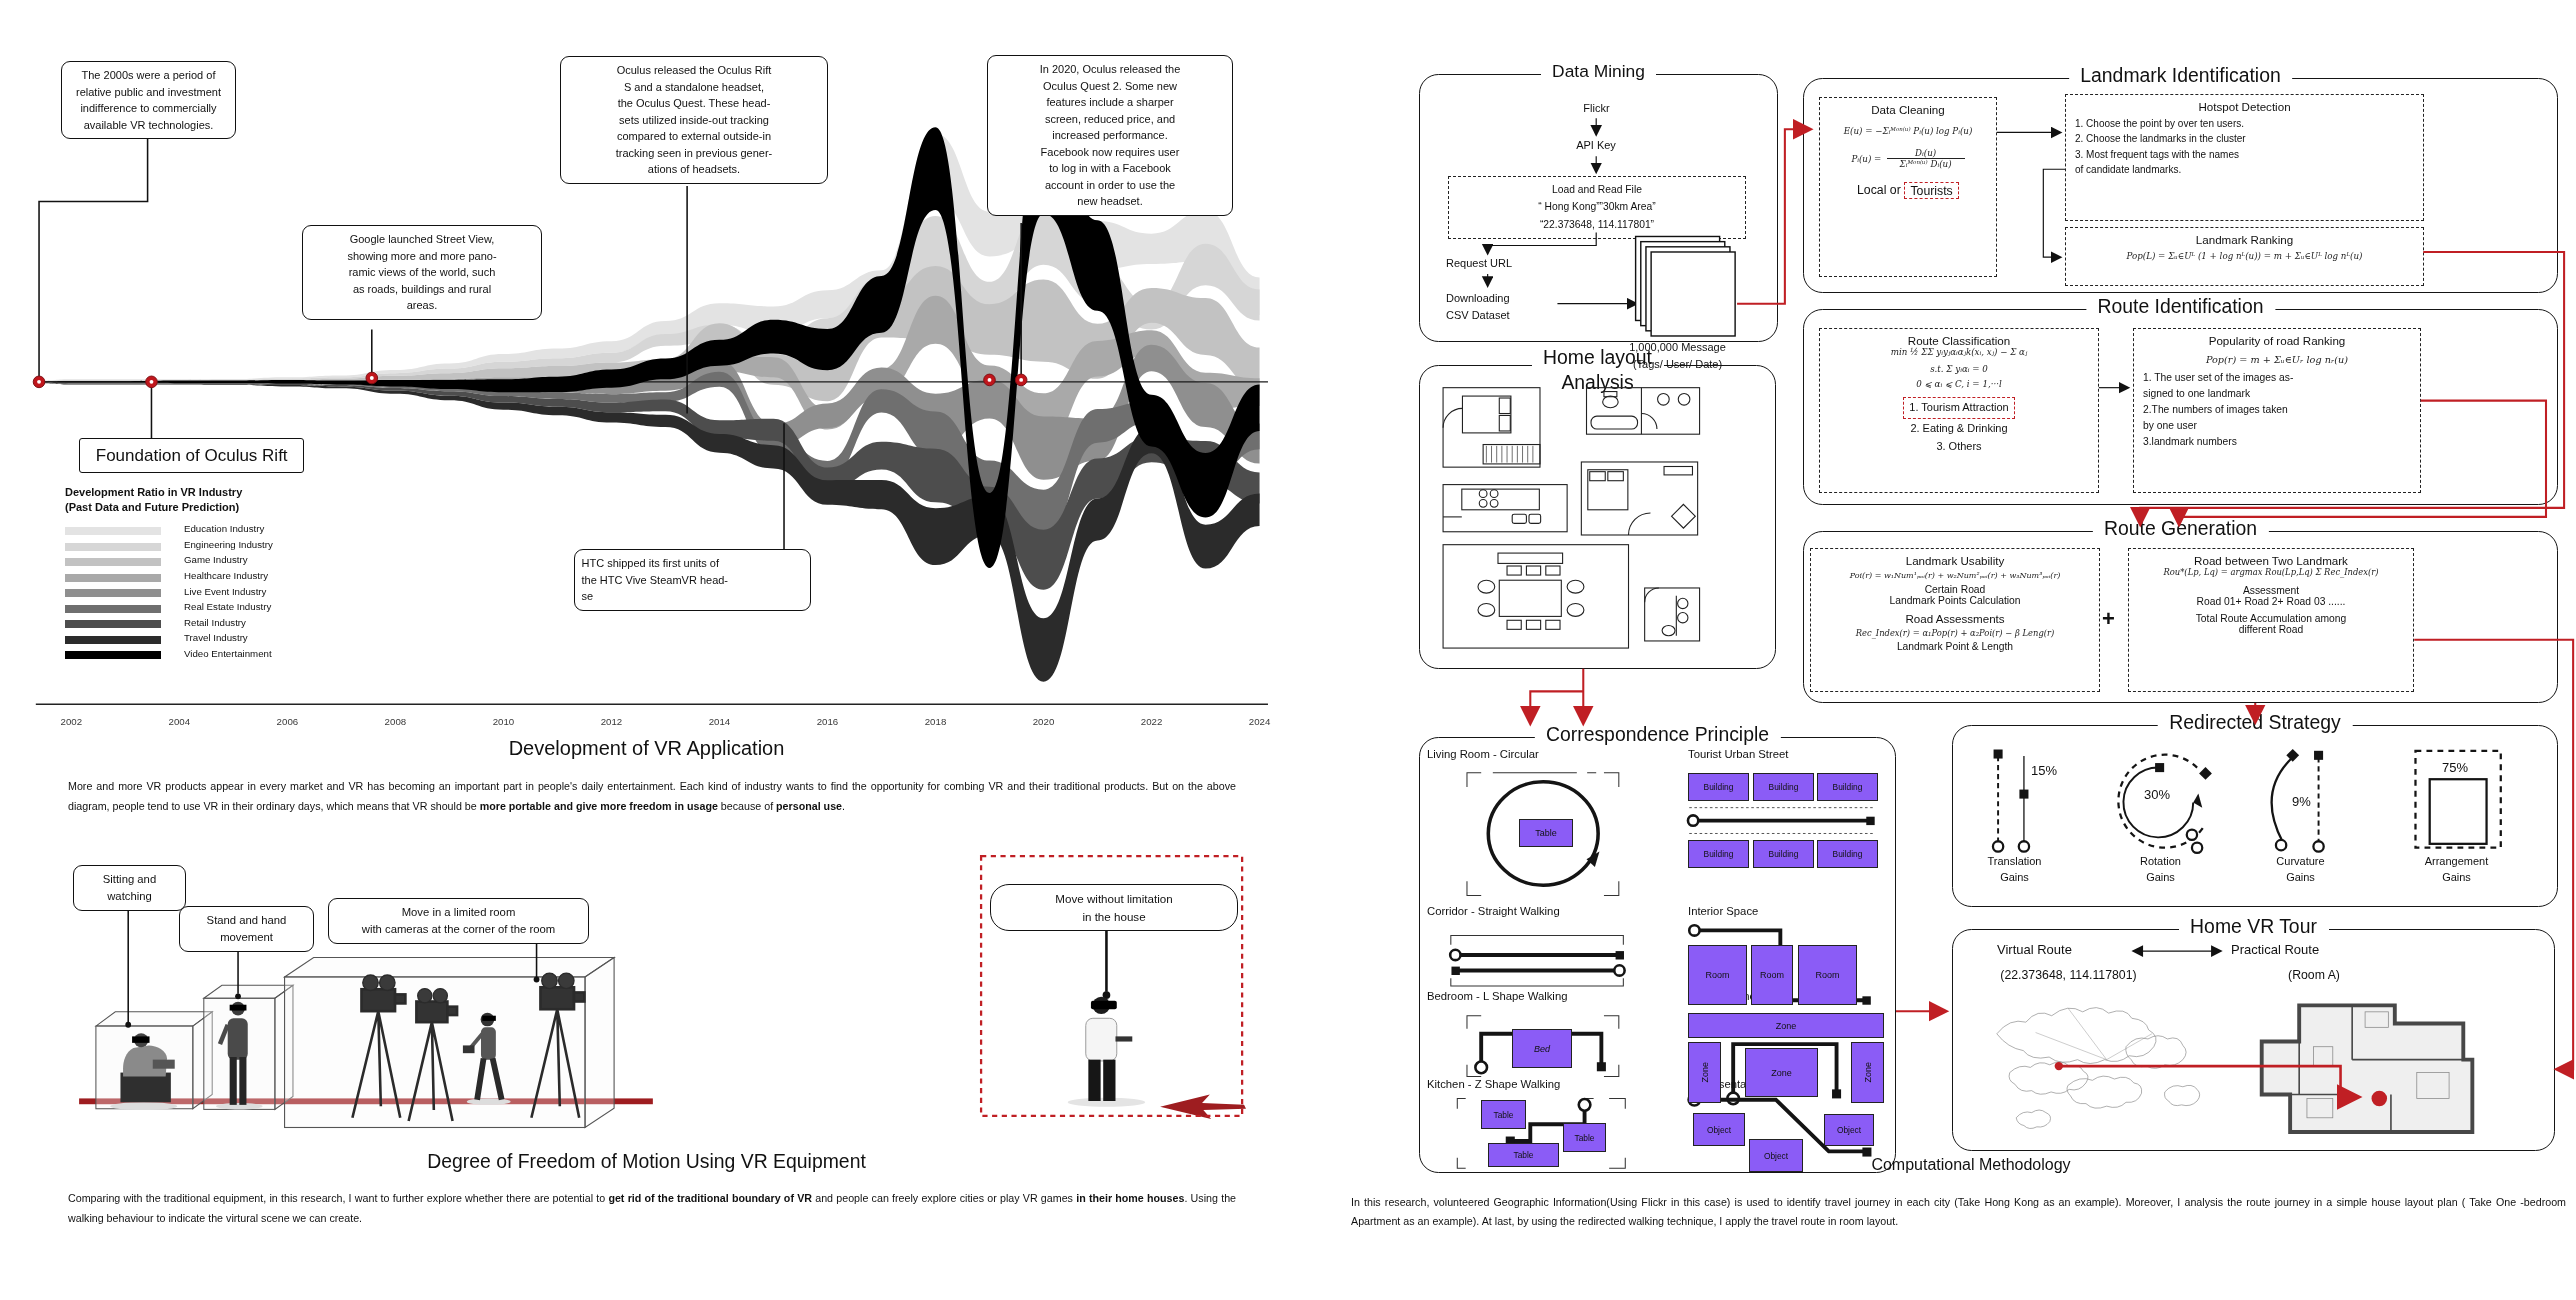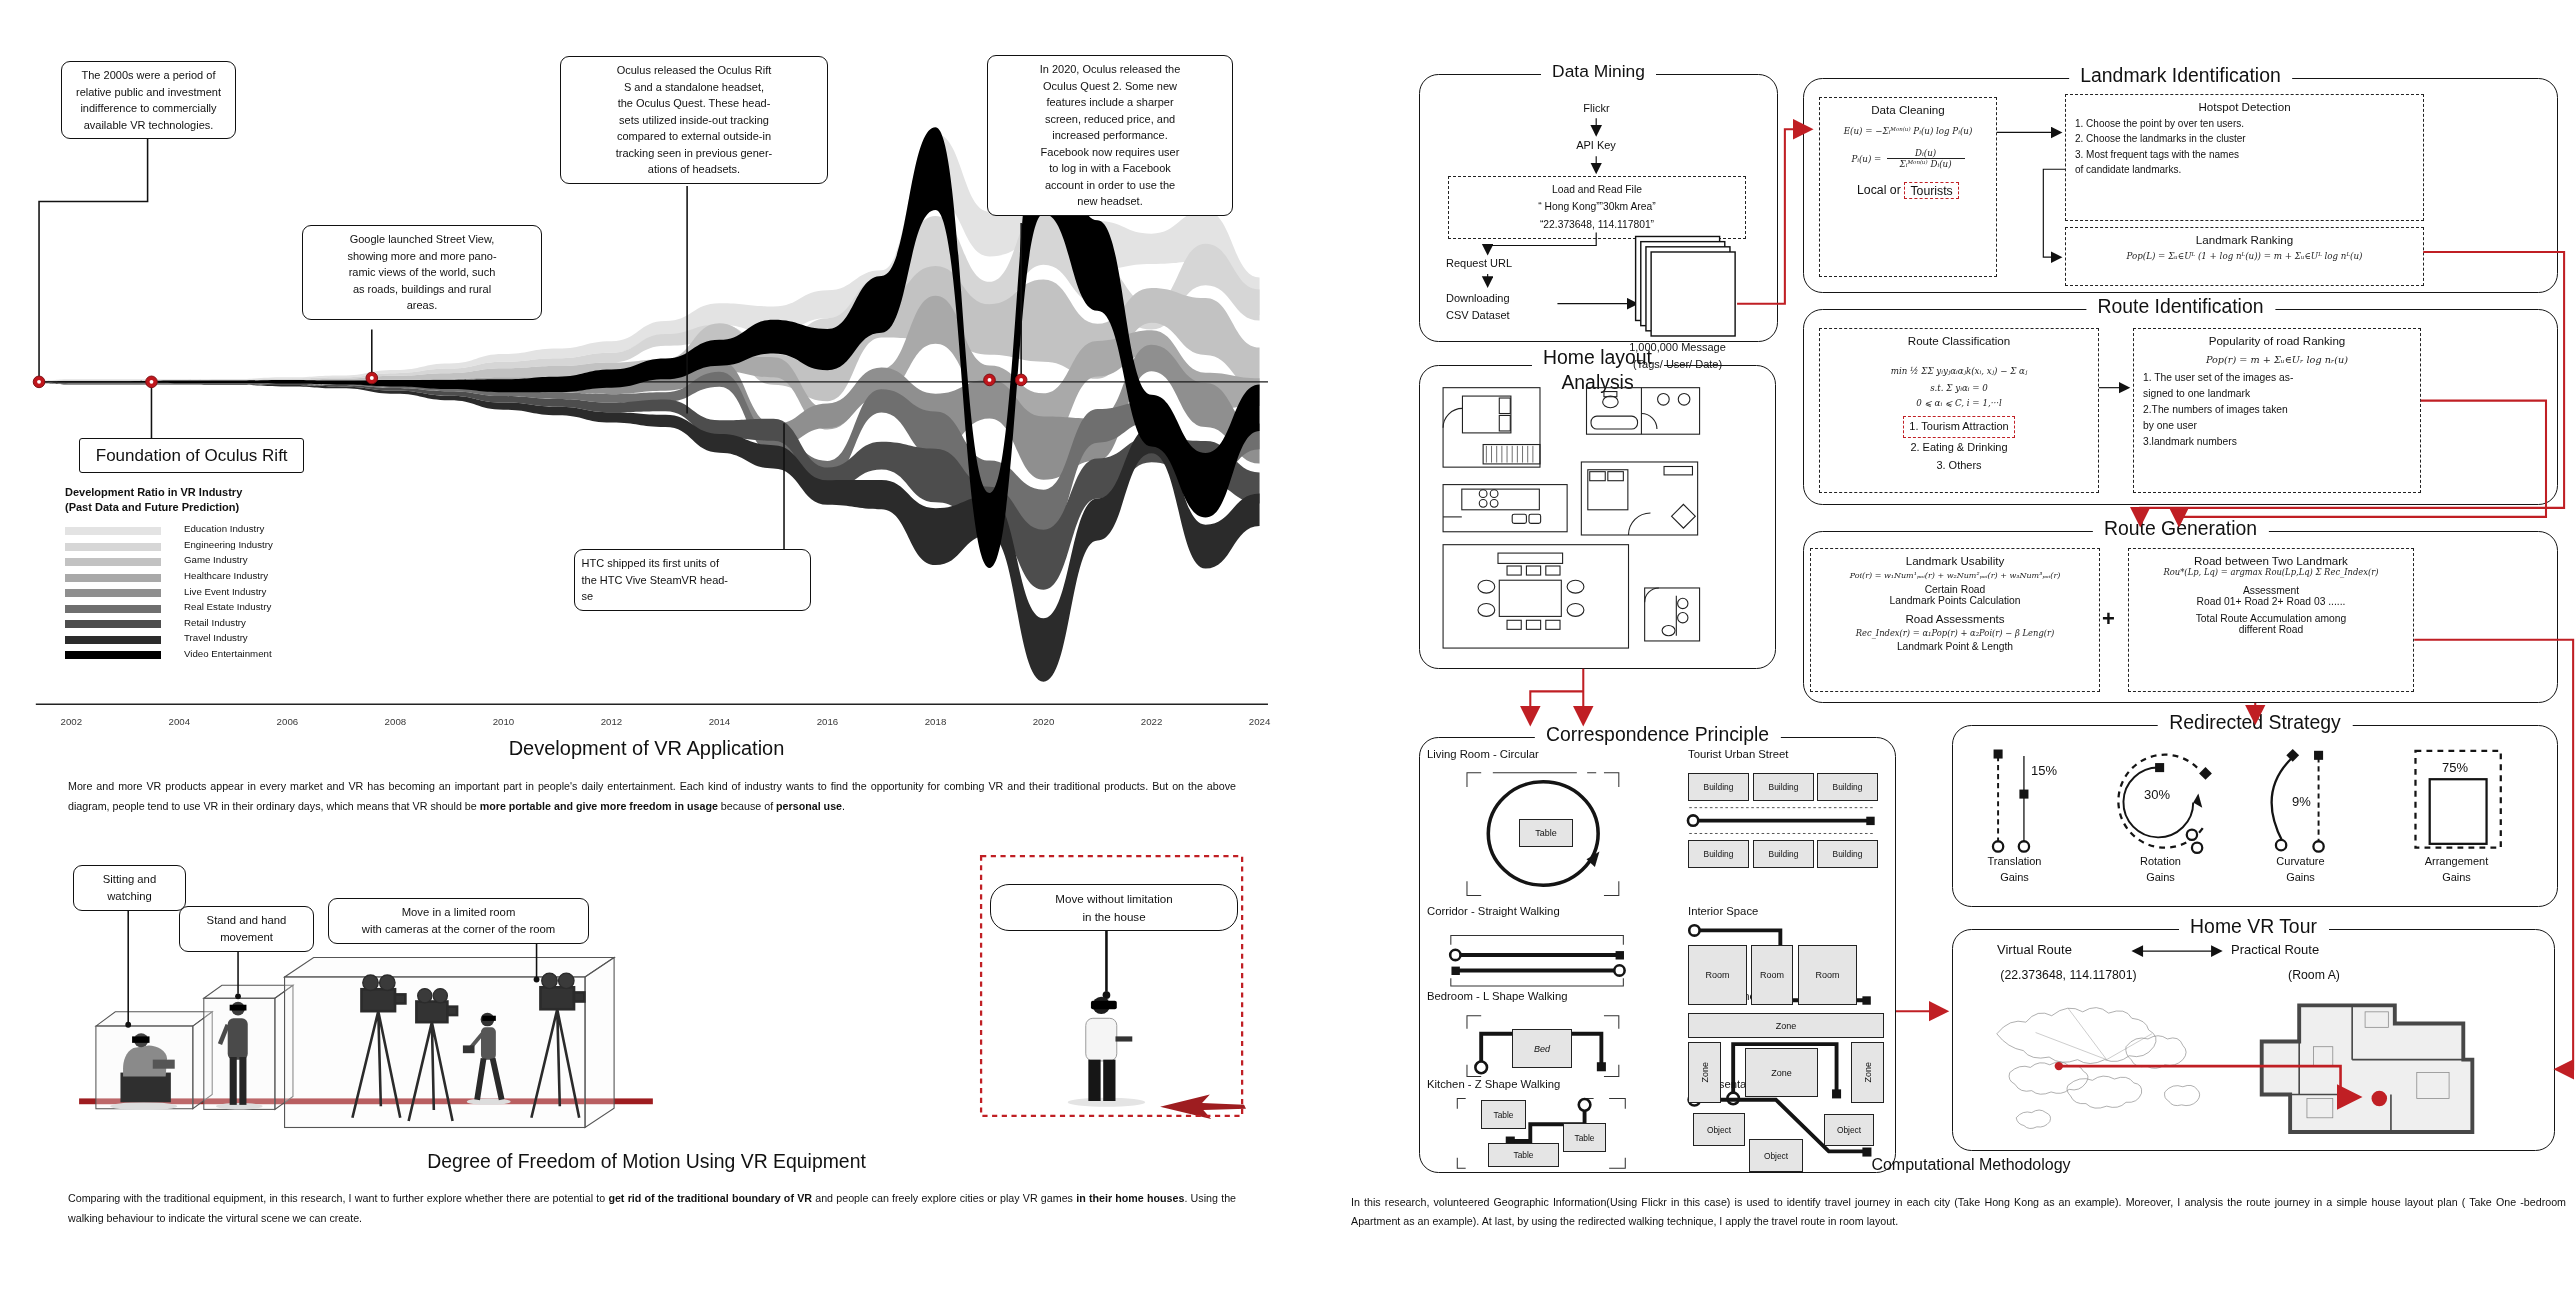--- a/index.html
+++ b/index.html
@@ -12,21 +12,21 @@
   #art{z-index:3;}
   .callout{position:absolute;border:1.6px solid #111;border-radius:9px;background:#fff;
            text-align:center;font-size:11px;line-height:1.5;padding:5.2px 6.5px;z-index:4;}
   .panel{position:absolute;border:1.9px solid #151515;border-radius:19.4px;background:#fff;z-index:1;}
   .panel-title{position:absolute;left:50%;transform:translateX(-50%);background:#fff;
                padding:0 11.6px;white-space:nowrap;font-size:17.4px;font-weight:500;z-index:4;color:#111;}
   .dbox{position:absolute;border:1.3px dashed #222;background:#fff;z-index:2;}
   .dbox .bt{font-size:11.6px;font-weight:500;text-align:center;margin-top:5.2px;}
   .formula{font-family:"DejaVu Serif",serif;font-style:italic;font-size:8.7px;text-align:center;color:#222;}
   .smalllist{font-size:10px;line-height:1.55;}
-  .wbox{position:absolute;border:1.3px solid #222;background:#e5e5e5;z-index:4;display:flex;
+  .wbox{position:absolute;border:1.3px solid #222;background:#8b5cf6;z-index:4;display:flex;
         align-items:center;justify-content:center;font-size:8.4px;color:#111;text-align:center;}
   .redash{border:1.6px dashed #c01f24;padding:0.6px 5.2px;}
   .cp-label{font-size:11.3px;font-weight:500;}
   .gain-pct{font-size:13px;position:absolute;z-index:4;}
   .gain-cap{position:absolute;z-index:4;font-size:11px;text-align:center;line-height:1.45;}
   .vert{writing-mode:vertical-rl;transform:rotate(180deg);}
   .just{text-align:justify;}
 </style>
 </head>
 <body>
@@ -133,21 +133,21 @@
 <div class="dbox" style="left:2065px;top:227px;width:357px;height:57px;">
   <div class="bt">Landmark Ranking</div>
   <div class="formula" style="margin-top:5.2px;">Pop(L) = Σᵤ∈Uᴸ (1 + log nᴸ(u)) = m + Σᵤ∈Uᴸ log nᴸ(u)</div>
 </div>
 
 <div class="panel" style="left:1803px;top:309px;width:753px;height:194px;">
   <div class="panel-title" style="top:-15.5px;font-size:19.4px;">Route Identification</div>
 </div>
 <div class="dbox" style="left:1819px;top:328px;width:278px;height:163px;">
   <div class="bt">Route  Classification</div>
-  <div class="formula" style="margin-top:19px;">min  ½ ΣΣ yᵢyⱼαᵢαⱼk(xᵢ, xⱼ) − Σ αⱼ</div>
+  <div class="formula" style="margin-top:0;">min  ½ ΣΣ yᵢyⱼαᵢαⱼk(xᵢ, xⱼ) − Σ αⱼ</div>
   <div class="formula" style="margin-top:6.5px;">s.t.    Σ yᵢαᵢ = 0</div>
   <div class="formula" style="margin-top:5.2px;">0 ⩽ αᵢ ⩽ C, i = 1,···l</div>
   <div style="text-align:center;margin-top:7.8px;font-size:11px;line-height:1.7;">
     <span class="redash" style="display:inline-block;">1. Tourism Attraction</span><br>
     <span>2. Eating &amp; Drinking</span><br>
     <span>3. Others</span>
   </div>
 </div>
 <div class="dbox" style="left:2133px;top:328px;width:286px;height:163px;">
   <div class="bt">Popularity of road Ranking</div>

